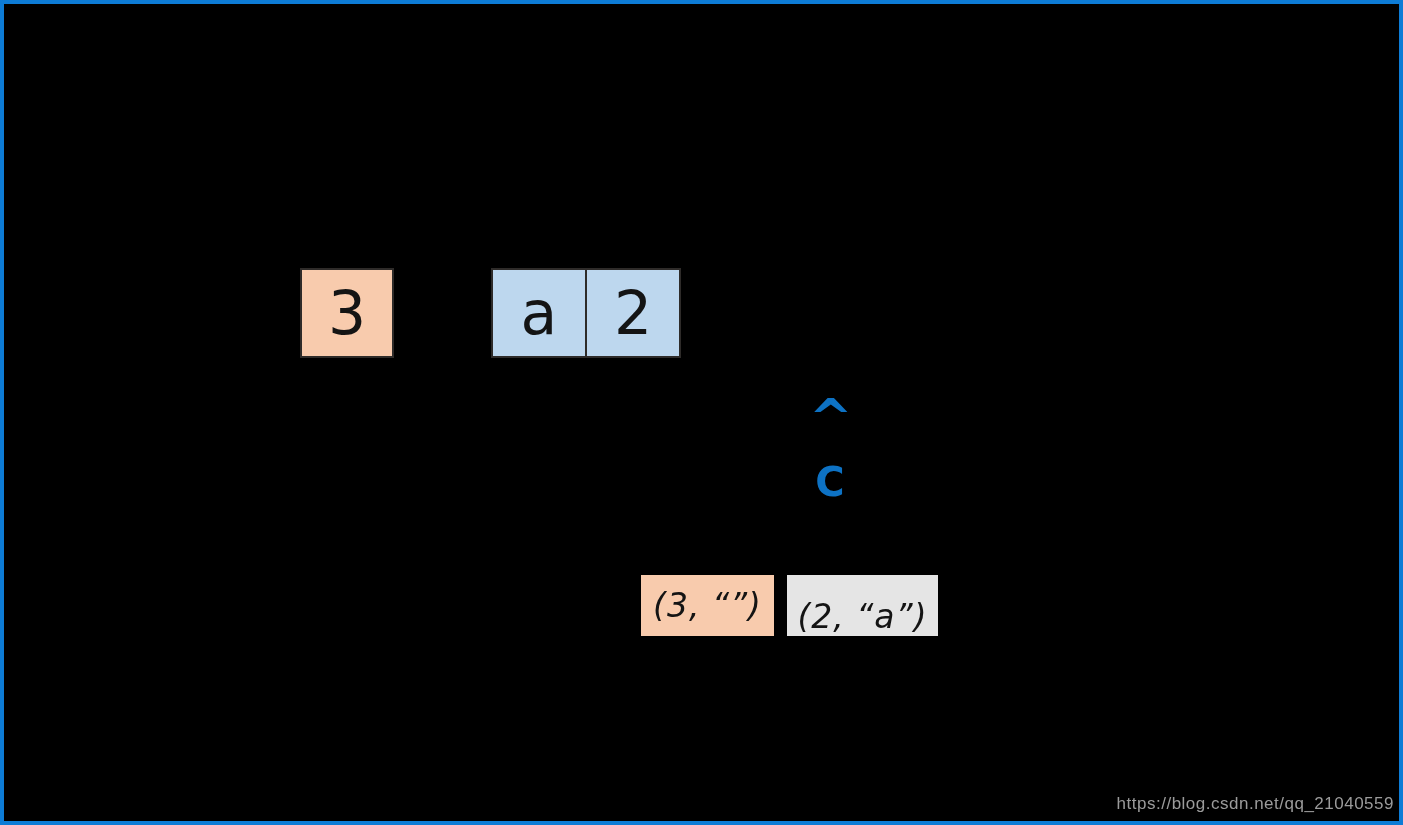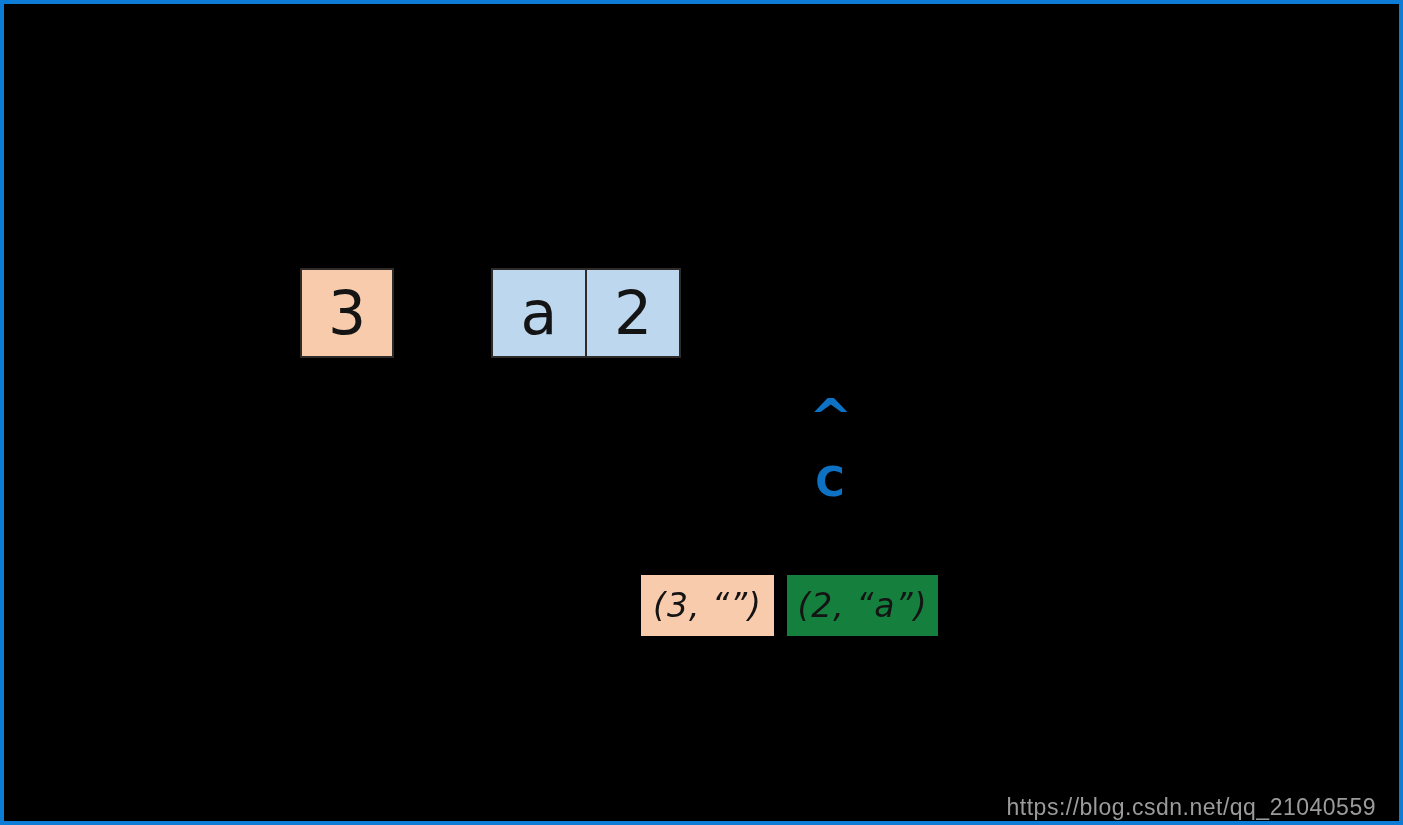--- a/index.html
+++ b/index.html
@@ -86,27 +86,28 @@
     top: 571px;
     width: 133px;
     height: 61px;
     background: #F8CBAD;
   }
   .tuple-blue {
     left: 783px;
     top: 571px;
     width: 151px;
     height: 61px;
-    background: #15803d;
+    background: #e5e5e5;
+    align-items: flex-end;
   }
   .watermark {
     position: absolute;
-    right: 23px;
+    right: 5px;
     top: 790px;
-    font-size: 23px;
+    font-size: 17px;
     color: #9b9b9b;
     font-family: "Liberation Sans", sans-serif;
     letter-spacing: 0.5px;
   }
 </style>
 </head>
 <body>
 
 <div class="stage">
   <div class="canvas">

